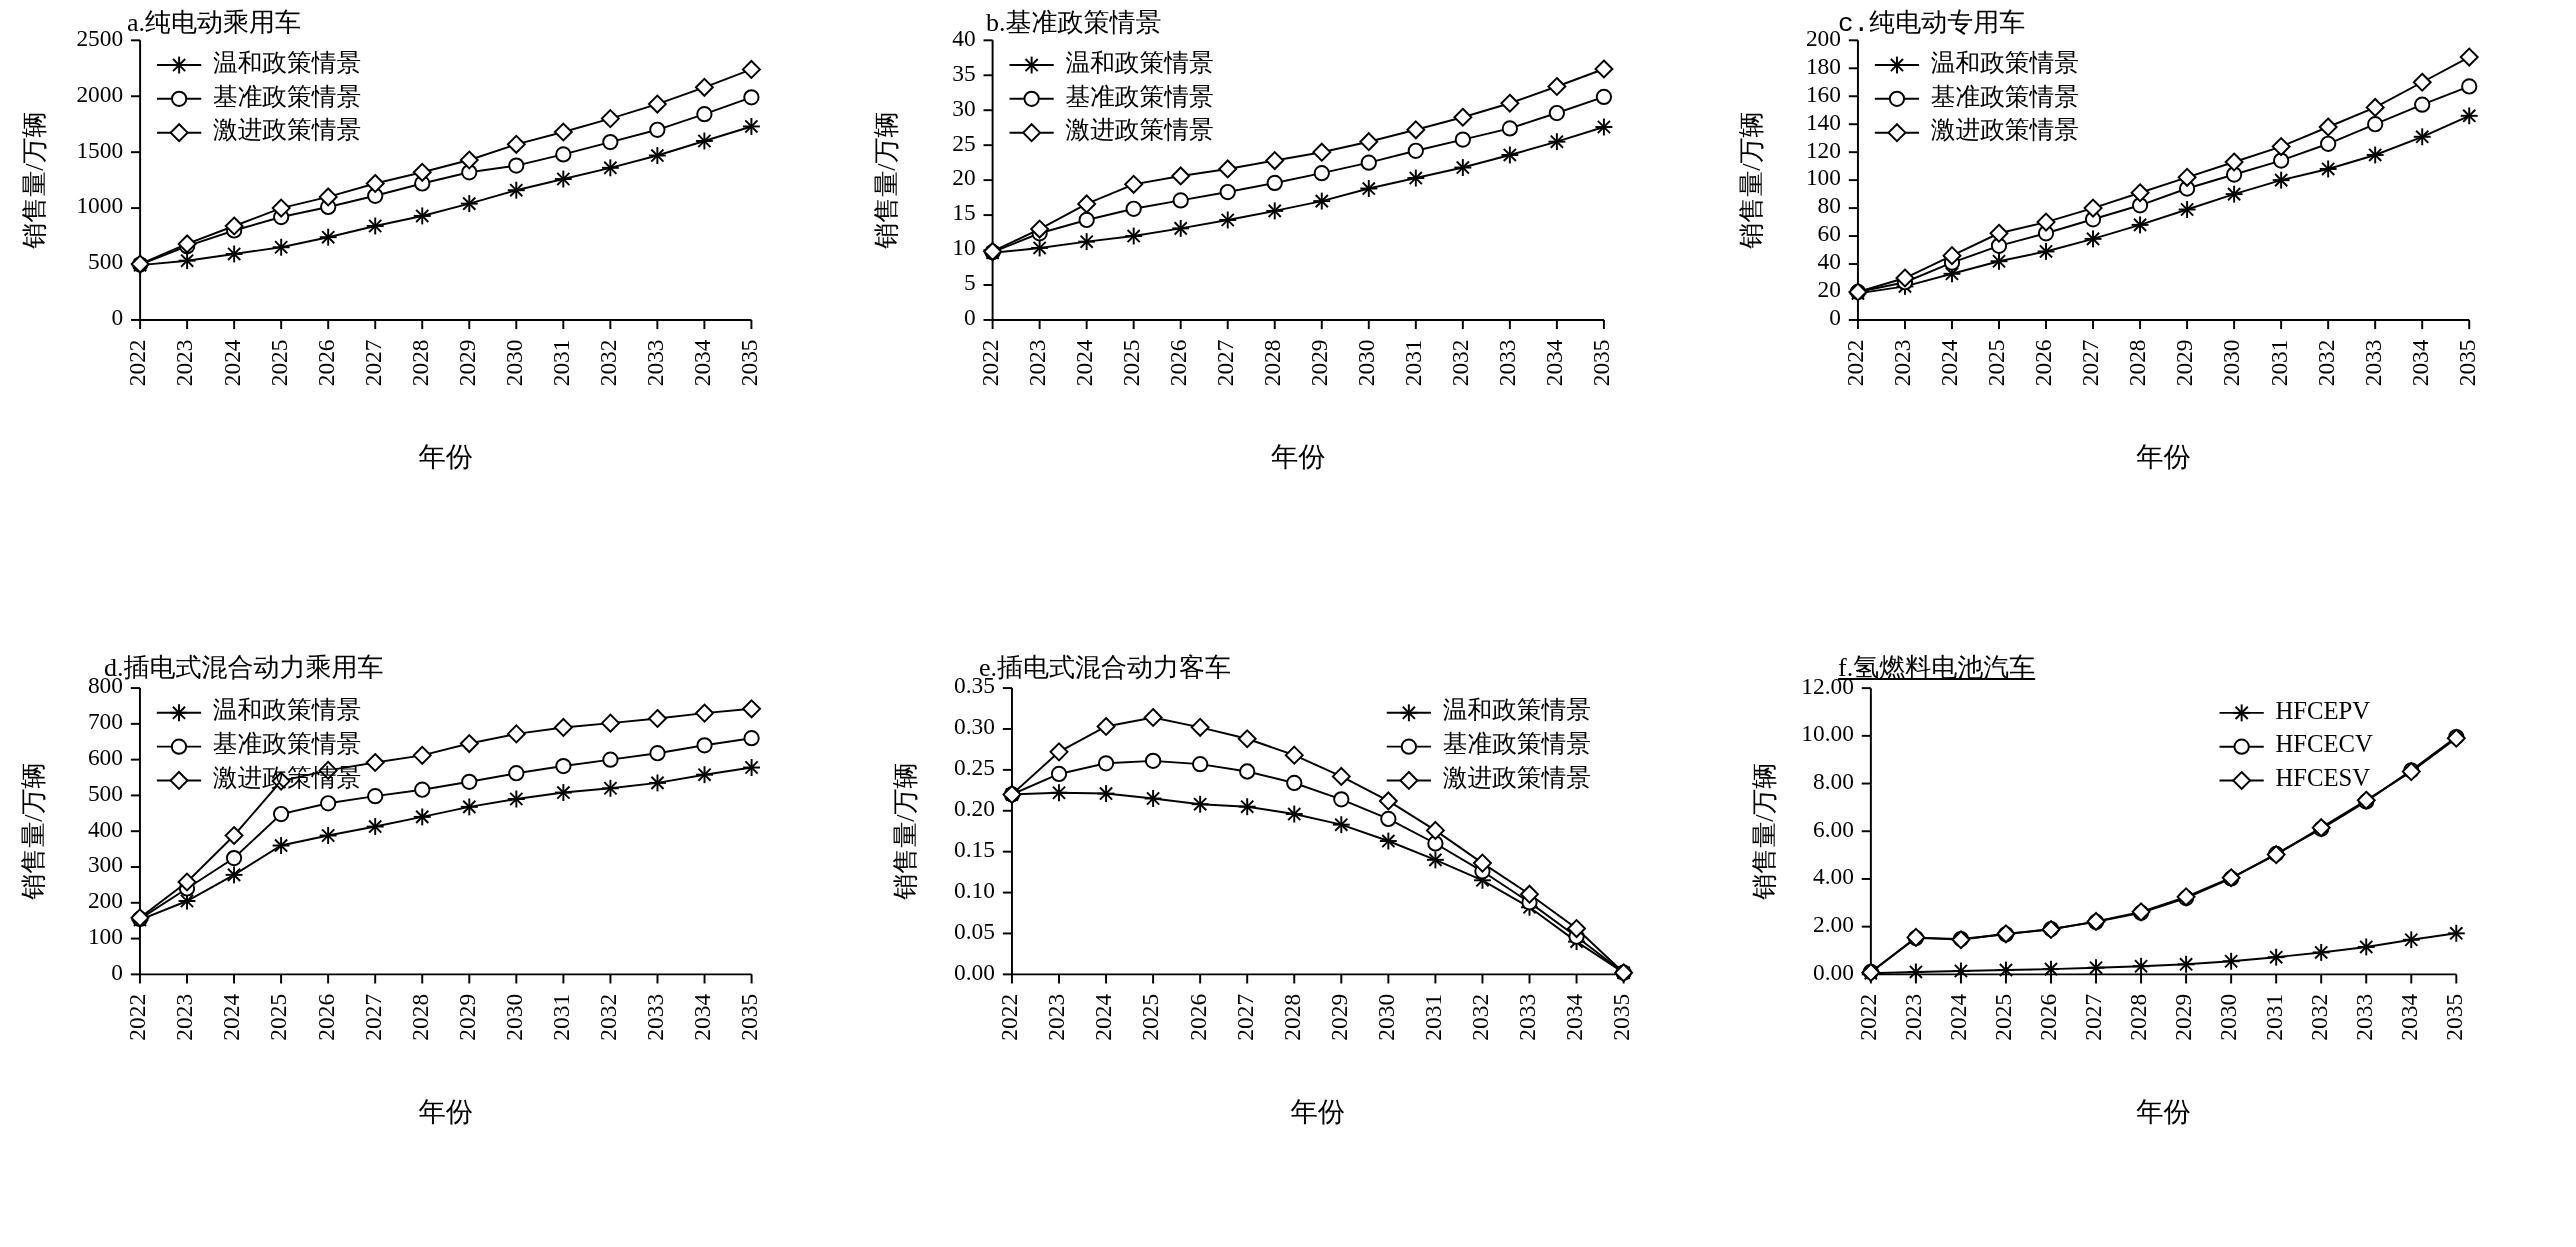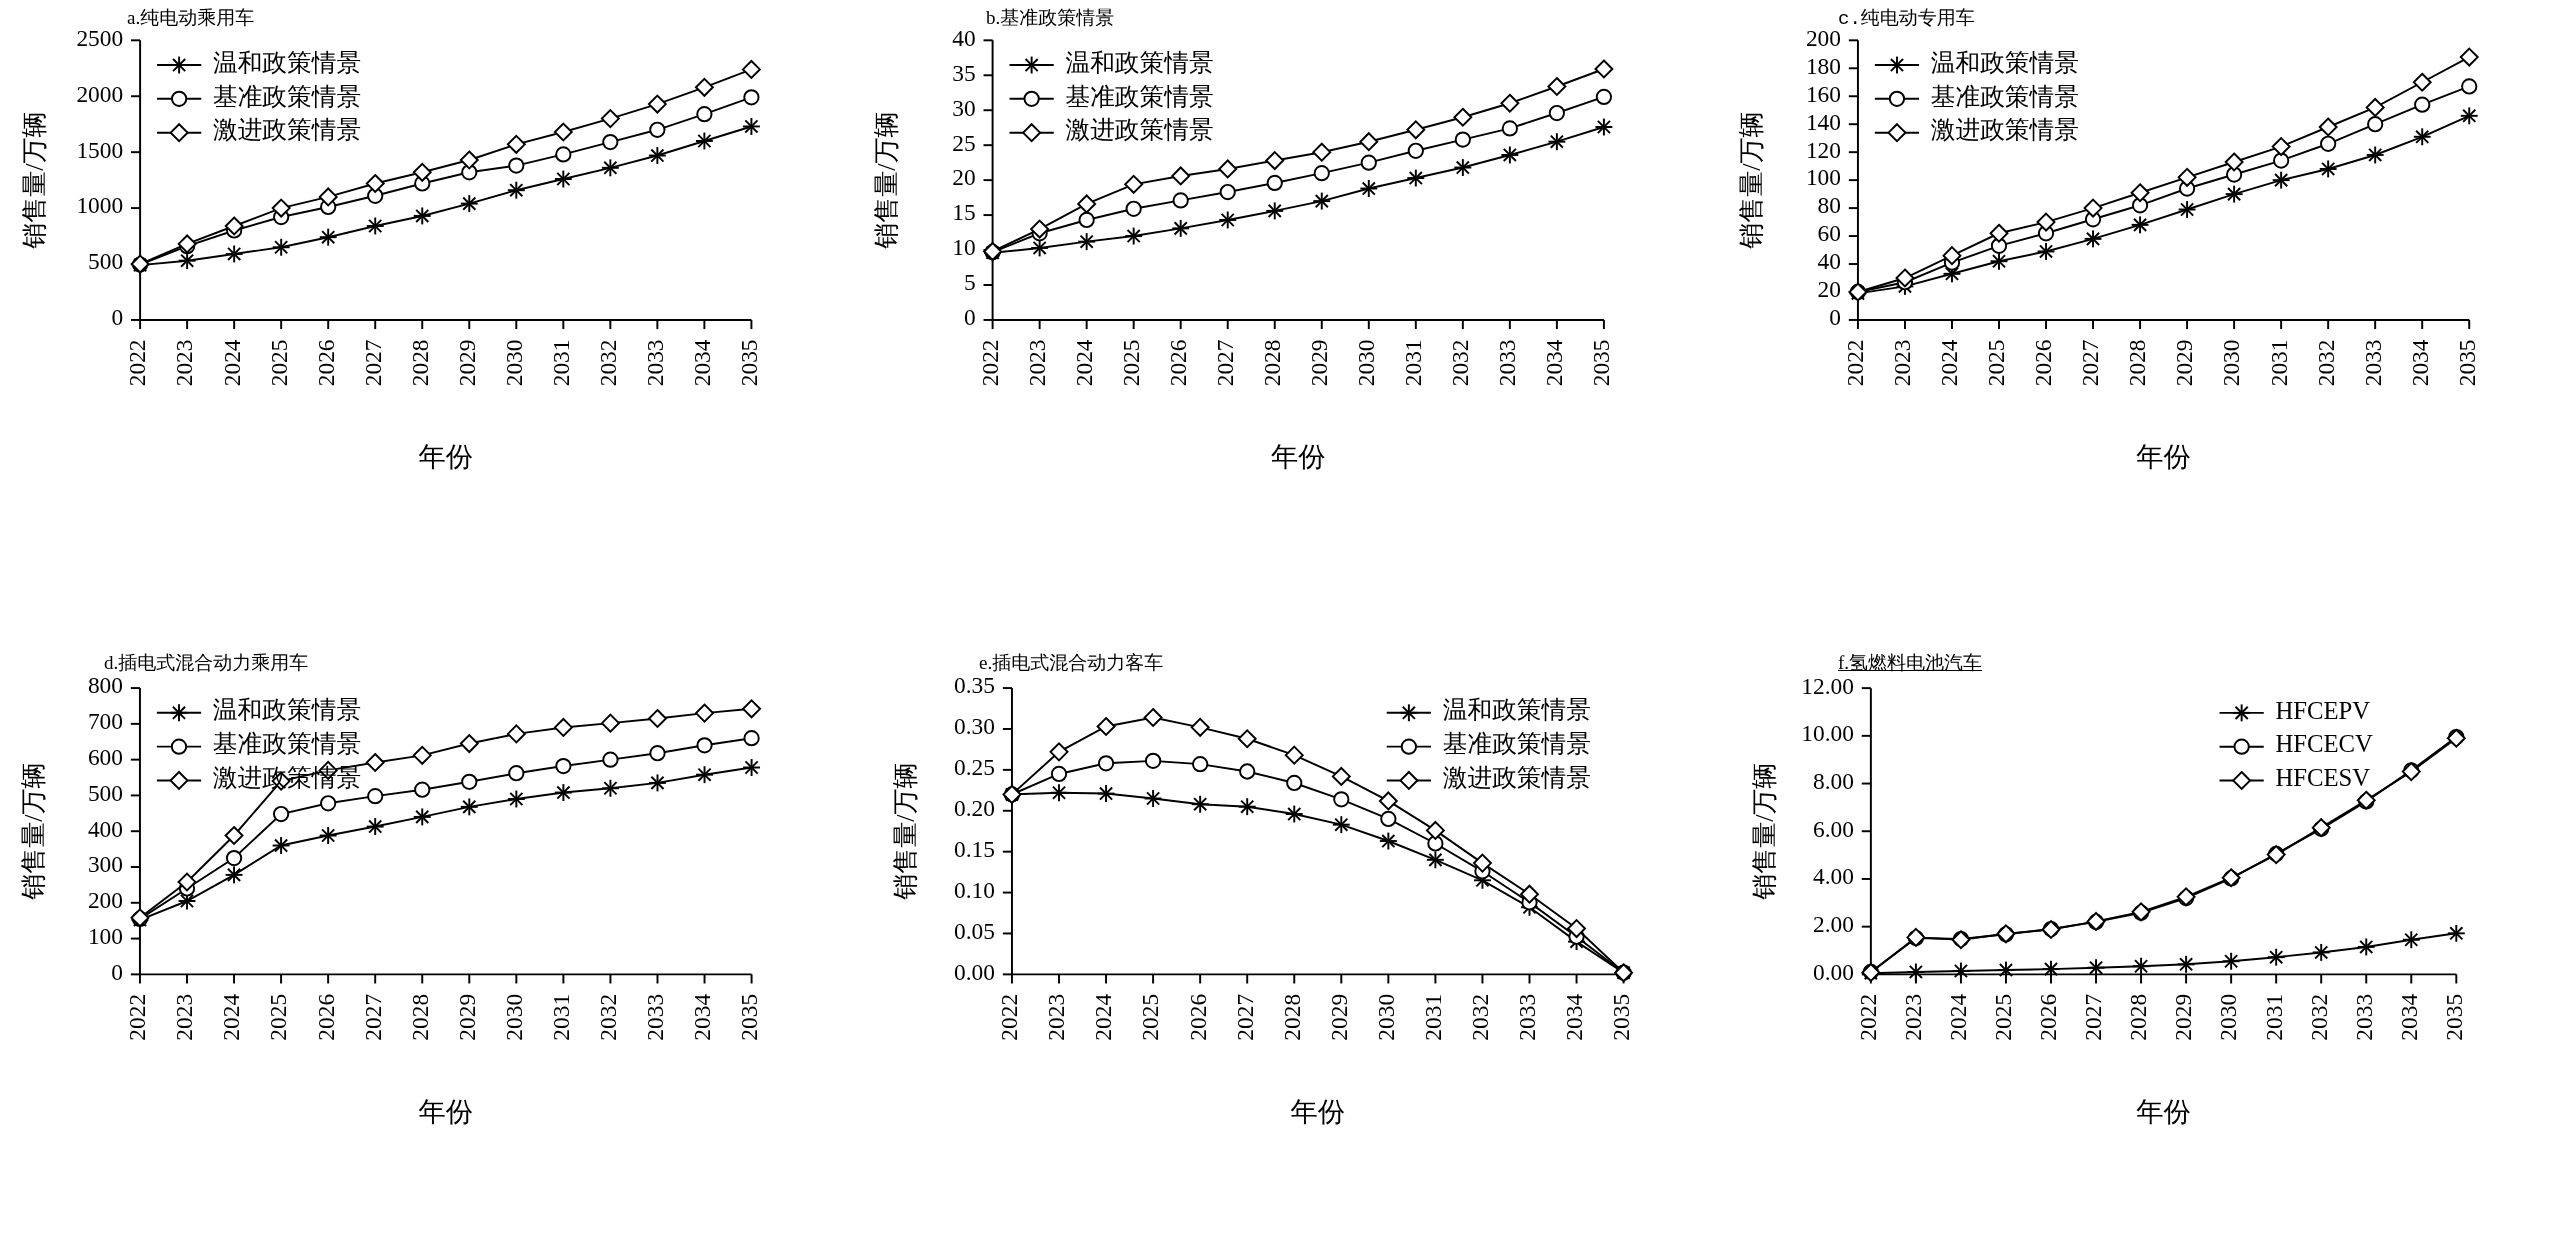--- a/index.html
+++ b/index.html
@@ -1,19 +1,19 @@
 <!DOCTYPE html>
 <html style="font-size:10.4px"><head>
 <meta charset="utf-8">
 <style>
   html,body{margin:0;padding:0;background:#ffffff;}
   body{width:2576px;height:1247px;font-family:"Liberation Serif",serif;color:#000;overflow:hidden;}
   #grid{display:grid;grid-template-columns:1fr 1fr 1fr;grid-template-rows:1fr 1fr;width:2576px;height:1247px;}
   .panel{position:relative;}
-  .panel-title{position:absolute;font-size:19px;font-weight:400;white-space:nowrap;}
+  .panel-title{position:absolute;font-size:26px;font-weight:400;white-space:nowrap;}
   svg{display:block;overflow:visible;}
   .axis-line{stroke:#000;stroke-width:3;fill:none;}
   .tick{stroke:#000;stroke-width:3;}
   .ytick-lbl{font-size:36px;text-anchor:end;dominant-baseline:middle;}
   .xtick-lbl{font-size:36px;}
   .ylab{font-size:40px;text-anchor:middle;}
   .xlab{font-size:42px;text-anchor:middle;}
   .series{fill:none;stroke:#000;stroke-width:3;}
   .legend-lbl{font-size:38px;dominant-baseline:middle;}
   .lg-line{stroke:#000;stroke-width:3;}

